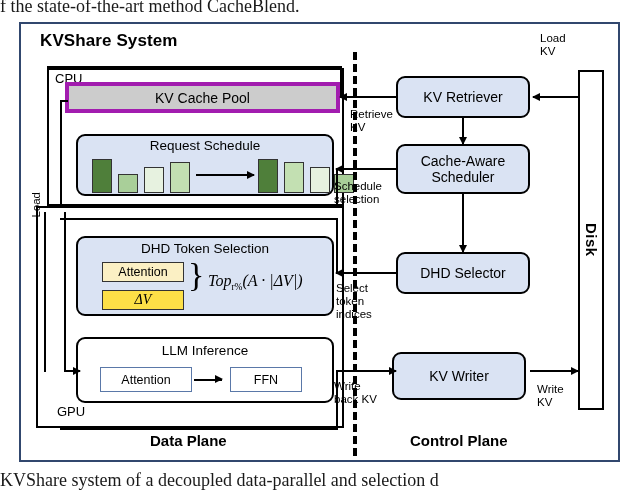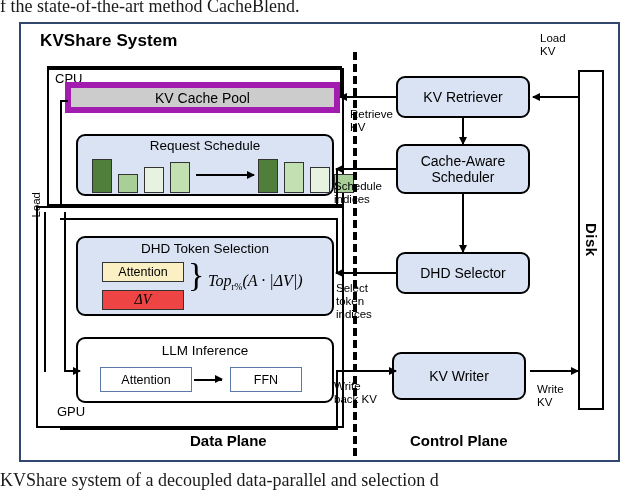--- a/index.html
+++ b/index.html
@@ -31,21 +31,21 @@
   #cpu-label{left:53px;top:71px;}
   #gpu-label{left:55px;top:404px;}
 
   
   .mod{box-sizing:border-box;border:2px solid #000;border-radius:9px;
        background:#dae3f3;}
   .mod-title{width:100%;text-align:center;font-size:13.5px;}
 
   
   #kv-cache-pool{left:65px;top:82px;width:275px;height:31px;
-      border:6px solid #a21caf;background:#cccccc;box-sizing:border-box;
+      border:4px solid #a21caf;background:#cccccc;box-sizing:border-box;
       display:flex;align-items:center;justify-content:center;
       font-size:14px;}
 
   
   #request-schedule{left:76px;top:134px;width:258px;height:62px;}
   #request-schedule .mod-title{margin-top:2px;font-size:13.5px;}
   #rs-bars{position:absolute;left:0;top:21px;width:100%;height:39px;}
   .bar{position:absolute;bottom:3px;border:1.5px solid #333;box-sizing:border-box;}
   #rs-arrow{position:absolute;left:118px;bottom:18px;width:58px;height:2px;background:#000;}
   #rs-arrow:after{content:"";position:absolute;right:-1px;top:-3.5px;
@@ -92,21 +92,21 @@
       line-height:1.15;padding:0 4px;box-sizing:border-box;}
 
   
   #disk-box{left:578px;top:70px;width:26px;height:340px;
       border:2px solid #000;background:#fff;box-sizing:border-box;
       display:flex;align-items:center;justify-content:center;}
   #disk-label{writing-mode:vertical-rl;font-size:15px;font-weight:bold;
       letter-spacing:.5px;}
 
   
-  #data-plane-label{left:150px;top:432px;font-size:15px;font-weight:bold;margin-left:40px;}
+  #data-plane-label{left:150px;top:432px;font-size:15px;font-weight:bold;}
   #control-plane-label{left:410px;top:432px;font-size:15px;font-weight:bold;}
 
   
   #divider{left:353px;top:52px;width:0;height:404px;
       border-left:4px dashed #000;}
 
   
   .ln{position:absolute;background:#000;}
   .ln.h{height:2px;}
   .ln.v{width:2px;}
@@ -159,21 +159,21 @@
       <div class="bar" style="left: 206px; width: 20px; height: 31px; background: rgb(195, 224, 178);"></div>
       <div class="bar" style="left: 232px; width: 20px; height: 26px; background: rgb(231, 242, 224);"></div>
       <div class="bar" style="left: 256px; width: 20px; height: 19px; background: rgb(169, 207, 153);"></div>
     </div>
   <div id="rs-arrow"></div>
 </div>
 
 <div class="abs mod" id="dhd-token-selection" style="background: rgb(218, 227, 243);">
   <div class="mod-title">DHD Token Selection</div>
   <div id="att-box" style="background: rgb(251, 240, 196);">Attention</div>
-  <div id="dv-box" style="background: #ef4444;">ΔV</div>
+  <div id="dv-box" style="background: #fde047;">ΔV</div>
   <div id="brace">}</div>
   <div id="formula"><span>Top</span><sub>r%</sub><span>(A · |ΔV|)</span></div>
 </div>
 
 <div class="abs mod" id="llm-inference">
   <div class="mod-title">LLM Inference</div>
   <div class="inner-box" id="attn-inner">Attention</div>
   <div id="llm-arrow"></div>
   <div class="inner-box" id="ffn-inner">FFN</div>
 </div>
@@ -228,18 +228,18 @@
 <div class="abs ln v" style="left:336px;top:370px;height:58px;"></div>
 <div class="abs ln h" style="left:60px;top:428px;width:278px;"></div>
 
 <div class="abs ln v" style="left:60px;top:100px;height:106px;"></div>
 <div class="abs ln h" style="left:60px;top:100px;width:8px;"></div>
 <div class="abs ln v" style="left:44px;top:212px;height:160px;"></div>
 <div class="abs ln v" style="left:64px;top:212px;height:158px;"></div>
 <div class="abs ln h arrow-r" style="left:64px;top:370px;width:16px;"></div>
 
 <div class="abs elabel" id="lbl-retrieve-kv">Retrieve KV</div>
-<div class="abs elabel" id="lbl-schedule-requests">Schedule indices</div>
+<div class="abs elabel" id="lbl-schedule-requests">Schedule selection</div>
 <div class="abs elabel" id="lbl-select-token-indices">Select token indices</div>
 <div class="abs elabel" id="lbl-write-back-kv">Write back KV</div>
 <div class="abs elabel" id="lbl-load-kv">Load KV</div>
 <div class="abs elabel" id="lbl-write-kv">Write KV</div>
 <div class="abs" id="lbl-load-vert">Load</div>
 
 </body></html>

